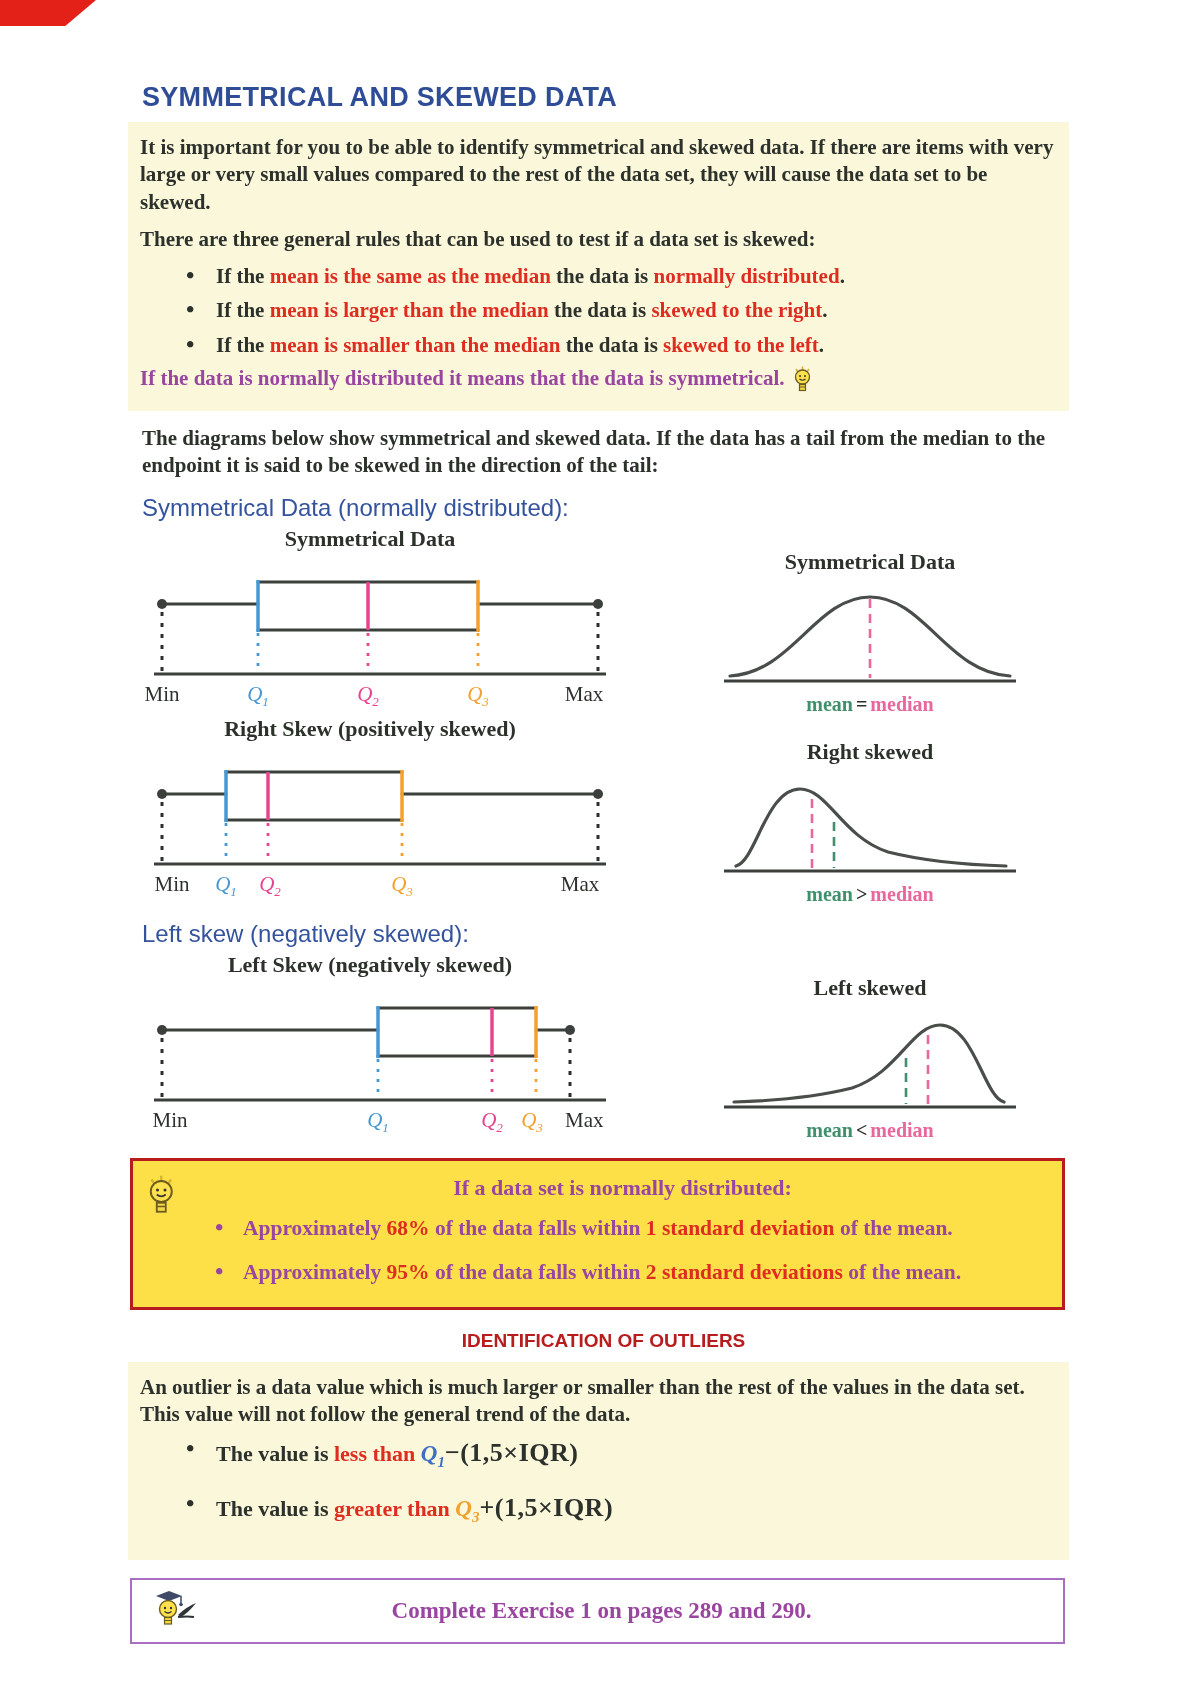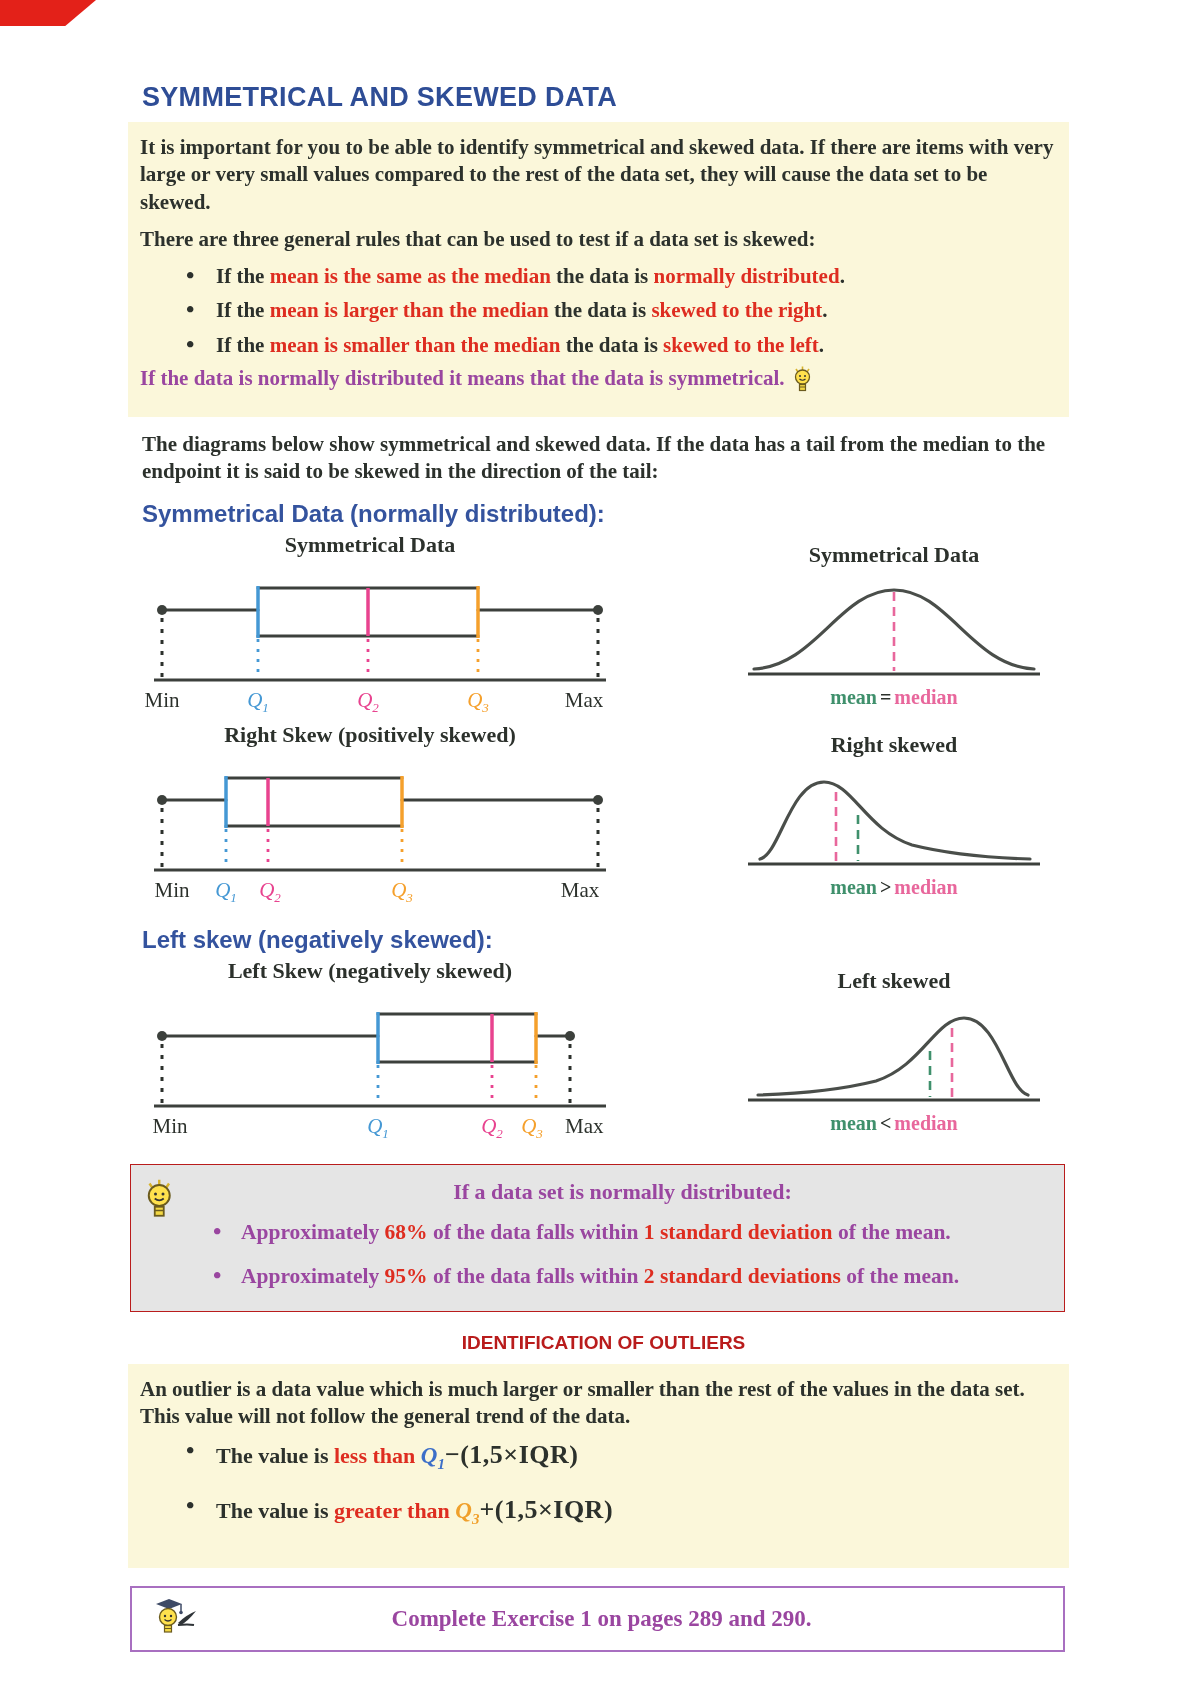--- a/index.html
+++ b/index.html
@@ -5,37 +5,37 @@
   html,body{margin:0;padding:0;background:#ffffff;}
   .page{position:relative;width:1190px;height:1684px;background:#ffffff;overflow:hidden;
         font-family:"Liberation Serif",serif;color:#2c312c;}
   .corner-mark{position:absolute;left:0;top:0;width:96px;height:26px;background:#e32119;
         clip-path:polygon(0 0,100% 0,68% 100%,0 100%);}
   .content{position:absolute;left:140px;top:82px;width:925px;}
 
   .main-heading{font-family:"Liberation Sans",sans-serif;font-weight:800;font-size:27px;
         color:#2e4d96;letter-spacing:.3px;margin:0 0 9px 2px;}
 
-  .cream{background:#fbf7da;margin-left:-12px;margin-right:-4px;padding:12px 12px 18px 12px;}
+  .cream{background:#fbf7da;margin-left:-12px;margin-right:-4px;padding:12px 12px 12px 12px;}
   .bodytext{font-size:21px;font-weight:700;line-height:1.3;margin:0 0 10px 0;color:#2c312c;}
   .rules{list-style:none;margin:4px 0 4px 0;padding:0 0 0 76px;}
   .rules li{position:relative;margin-bottom:8px;font-size:21px;font-weight:700;line-height:1.25;}
   .rules li::before{content:"•";position:absolute;left:-30px;top:-3px;font-size:24px;color:#2c312c;}
   .red{color:#de2d20;}
   .purple{color:#9a46a0;}
   .dark{color:#2c312c;}
   .note-line{font-size:21px;font-weight:700;color:#9a46a0;margin:2px 0 0 0;}
   .inline-icon{display:inline-block;vertical-align:-8px;margin-left:8px;}
 
   .diagrams-intro{margin:14px 0 8px 2px;}
 
-  .subheading{font-family:"Liberation Sans",sans-serif;font-weight:700;font-size:24px;
+  .subheading{font-family:"Liberation Sans",sans-serif;font-weight:400;font-size:24px;
         color:#34539e;margin:14px 0 4px 2px;}
 
-  .diagram-row{display:flex;align-items:flex-start;gap:24px;}
+  .diagram-row{display:flex;align-items:flex-end;}
   .bp-col{width:505px;}
   .bp-title{width:460px;text-align:center;font-size:22px;font-weight:700;margin:0 0 2px 0;}
   .curve-col{width:330px;margin-left:60px;text-align:center;padding-top:10px;}
   .curve-title{font-size:22px;font-weight:700;margin-bottom:0;}
   .relation{font-size:20px;font-weight:700;margin-top:-4px;}
   .relation .op{color:#2c312c;padding:0 3px;}
   .green{color:#3f906c;}
   .pinkM{color:#e8679c;}
 
   svg .ln{stroke:#3c403c;stroke-width:3;fill:none;stroke-linecap:round;}
@@ -49,21 +49,21 @@
   svg .edgepink{stroke:#e8438f;stroke-width:3.5;fill:none;}
   svg .dot{fill:#3c403c;}
   svg text{font-family:"Liberation Serif",serif;font-size:21px;fill:#2c312c;}
   svg .qblue{fill:#4598d4;font-style:italic;}
   svg .qpink{fill:#e8438f;font-style:italic;}
   svg .qorange{fill:#f5a02c;font-style:italic;}
   svg .curve{stroke:#4a4e4a;stroke-width:3.2;fill:none;stroke-linecap:round;}
   svg .cdashpink{stroke:#e8679c;stroke-width:2.6;stroke-dasharray:9 6;fill:none;}
   svg .cdashgreen{stroke:#3f906c;stroke-width:2.6;stroke-dasharray:9 6;fill:none;}
 
-  .info-box{position:relative;margin:16px 0 0 -10px;border:1px solid #b91c1c;background:#e5e5e5;
+  .info-box{position:relative;margin:16px 0 0 -10px;border:3px solid #b91c1c;background:#fde047;
         padding:14px 20px 6px 70px;}
   .info-title{text-align:center;color:#9a46a0;font-size:22px;font-weight:700;margin:0 0 12px 0;}
   .info-bullets{list-style:none;margin:0;padding:0 0 0 40px;}
   .info-bullets li{position:relative;margin-bottom:14px;font-size:21.5px;font-weight:700;line-height:1.4;color:#9a46a0;}
   .info-bullets li::before{content:"•";position:absolute;left:-28px;top:-2px;font-size:24px;color:#9a46a0;}
   .bulb-abs{position:absolute;left:14px;top:14px;}
 
   .outliers-heading{font-family:"Liberation Sans",sans-serif;font-weight:800;font-size:19px;
         color:#b91c1c;margin:20px 0 10px 2px;text-align:center;}
   .conditions{list-style:none;margin:6px 0 0 0;padding:0 0 0 76px;}

